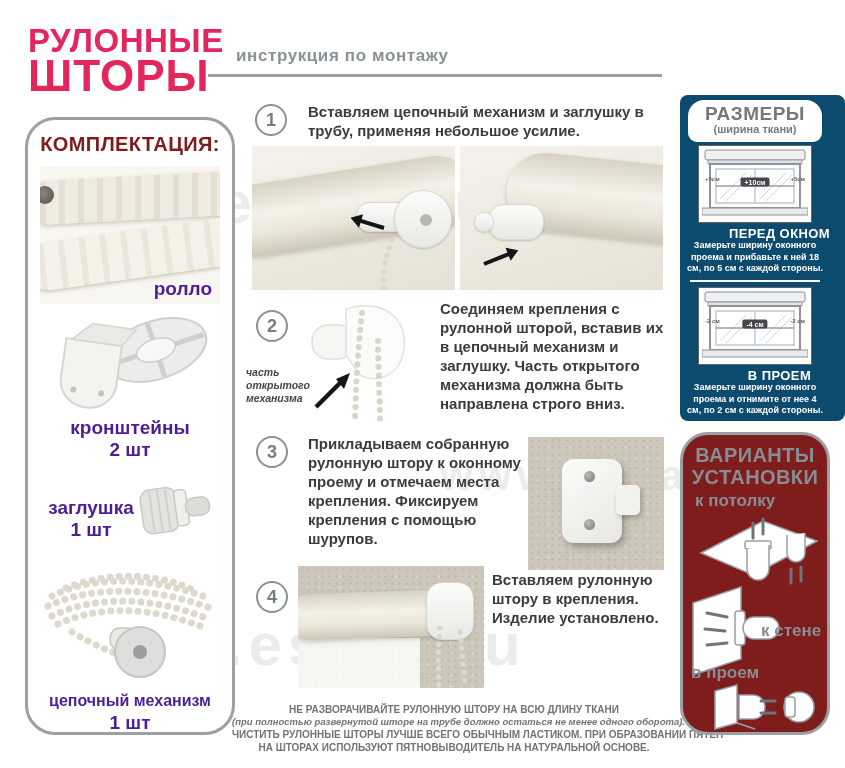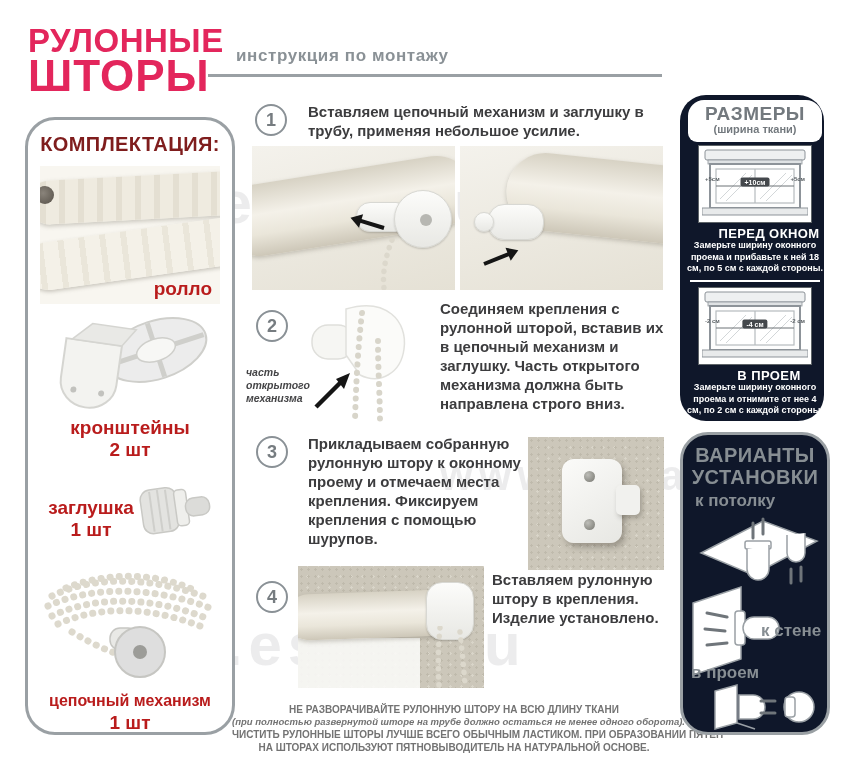--- a/index.html
+++ b/index.html
@@ -14,21 +14,21 @@
   
   .title{line-height:.92;font-weight:bold;color:#e3265c;letter-spacing:.5px;}
   .title .l1{font-size:33px;}
   .title .l2{font-size:44px;letter-spacing:1px;}
   .subtitle{font-size:17px;font-weight:bold;color:#8a9196;letter-spacing:.6px;}
   .rule{background:#9aa0a4;}
 
   
   .kit-box{left:25px;top:117px;width:210px;height:618px;border:3px solid #9aa0a4;border-radius:30px;background:#fff;}
   .kit-heading{left:0;right:0;top:13px;text-align:center;font-size:20px;font-weight:bold;color:#7f1d1d;letter-spacing:.4px;}
-  .kit-label{font-size:19px;font-weight:bold;color:#b91c1c;text-align:center;line-height:1.1;}
+  .kit-label{font-size:19px;font-weight:bold;color:#4c1d95;text-align:center;line-height:1.1;}
   .photo{position:absolute;overflow:hidden;}
 
   
   .stepnum{width:32px;height:32px;border:2.5px solid #8a9196;border-radius:50%;display:flex;align-items:center;justify-content:center;font-size:18px;font-weight:bold;color:#767c80;background:#fff;}
   .steptext{font-size:15px;font-weight:bold;color:#3c3c3e;line-height:1.27;}
   .callout{font-size:10.5px;font-style:italic;font-weight:bold;color:#454547;line-height:1.25;}
 
   .stucco{background-color:#ccc7ba;background-image:radial-gradient(#bfbaac 1px,transparent 1.4px),radial-gradient(#d9d5c9 1px,transparent 1.4px);background-size:7px 7px,11px 11px;background-position:0 0,4px 5px;}
   .beige{background:linear-gradient(165deg,#f4f2ec,#e5e1d5);}
 
@@ -37,33 +37,33 @@
 
   .arr{position:absolute;height:4px;background:#151515;transform-origin:left center;}
   .arr::after{content:"";position:absolute;right:-9px;top:-5.5px;border-left:11px solid #151515;border-top:7px solid transparent;border-bottom:7px solid transparent;}
 
   
   .footer{left:232px;top:703px;width:444px;text-align:center;color:#737373;}
   .footer .b{font-size:10px;font-weight:bold;line-height:1.3;white-space:nowrap;}
   .footer .i{font-size:9.5px;font-style:italic;font-weight:bold;line-height:1.3;white-space:nowrap;}
 
   
-  .sizes-box{left:680px;top:95px;width:144px;height:326px;background:#0f172a;border-radius:26px;}
+  .sizes-box{left:680px;top:95px;width:165px;height:326px;background:#0c4a6e;border-radius:8px;}
   .sizes-tab{position:absolute;left:8px;top:5px;width:134px;height:42px;background:#fff;border-radius:16px 16px 9px 9px;text-align:center;}
   .sizes-tab .h{font-size:19px;font-weight:bold;color:#73797e;letter-spacing:.5px;margin-top:3px;}
   .sizes-tab .s{font-size:11px;font-weight:bold;color:#73797e;margin-top:-2px;}
   .win-card{position:absolute;left:18px;width:114px;height:78px;background:#fff;border:1px solid #5e6468;padding:3px;}
   .win-badge{position:absolute;left:50%;top:36px;transform:translate(-50%,-50%);background:#44484c;color:#fff;font-size:7px;font-weight:bold;padding:1px 4px;border-radius:2px;white-space:nowrap;}
   .win-side{position:absolute;top:30px;font-size:6px;font-weight:bold;color:#5c6266;white-space:nowrap;}
   .sizes-title{position:absolute;left:0;right:0;text-align:center;color:#fff;font-weight:bold;font-size:13px;letter-spacing:.4px;margin-left:34px;}
   .sizes-text{position:absolute;left:6px;width:138px;text-align:center;color:#fff;font-weight:bold;font-size:9px;line-height:1.3;}
   .sizes-sep{position:absolute;left:10px;width:130px;height:2px;background:#fff;}
 
   
-  .mount-box{left:680px;top:432px;width:150px;height:303px;border:3px solid #9aa0a4;border-radius:28px;background:#0f172a;text-decoration:underline;}
+  .mount-box{left:680px;top:432px;width:150px;height:303px;border:3px solid #9aa0a4;border-radius:28px;background:#7f1d1d;text-decoration:underline;}
   .mount-heading{position:absolute;left:0;right:0;top:9px;text-align:center;font-size:20px;font-weight:bold;color:#878e93;line-height:1.12;letter-spacing:.4px;}
   .mount-label{position:absolute;font-size:17px;font-weight:bold;color:#878e93;}
 
   .screwline{stroke:#6f757a;stroke-width:3;stroke-linecap:round;}
   .sketch{fill:#fff;stroke:#9aa0a5;stroke-width:1.5;}
 </style>
 </head>
 <body>
 
 <div class="canvas">

